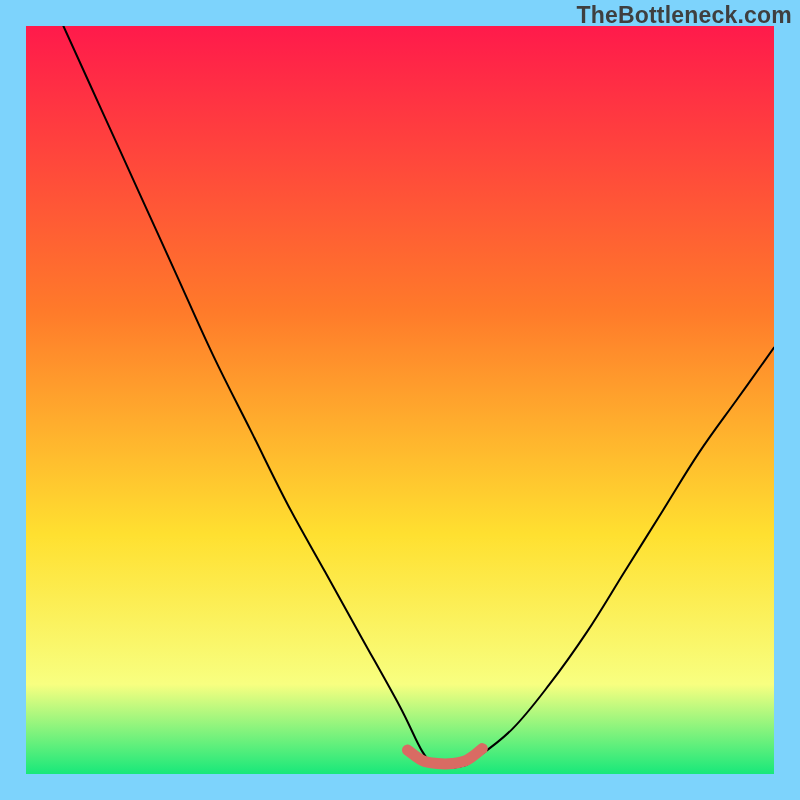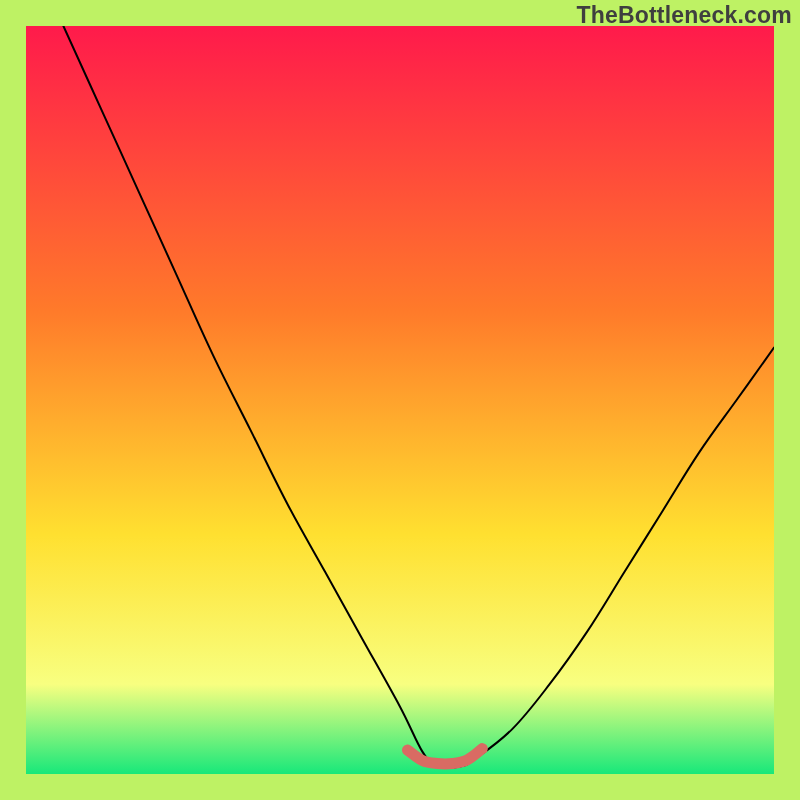--- a/index.html
+++ b/index.html
@@ -8,21 +8,21 @@
     width: 800px;
     height: 800px;
     background: #000;
     overflow: hidden;
     font-family: Arial, Helvetica, sans-serif;
   }
   .frame {
     position: relative;
     width: 800px;
     height: 800px;
-    background: #bef264;
+    background: #7dd3fc;
   }
   .plot {
     position: absolute;
     left: 26px;
     top: 26px;
     width: 748px;
     height: 748px;
     overflow: hidden;
   }
   .watermark {

